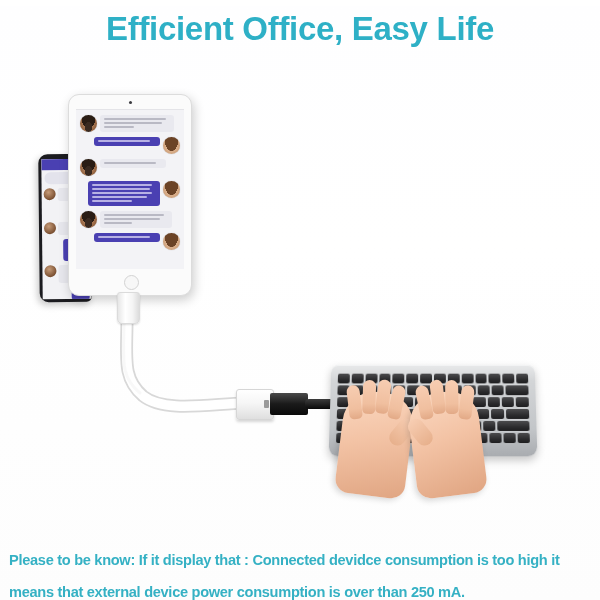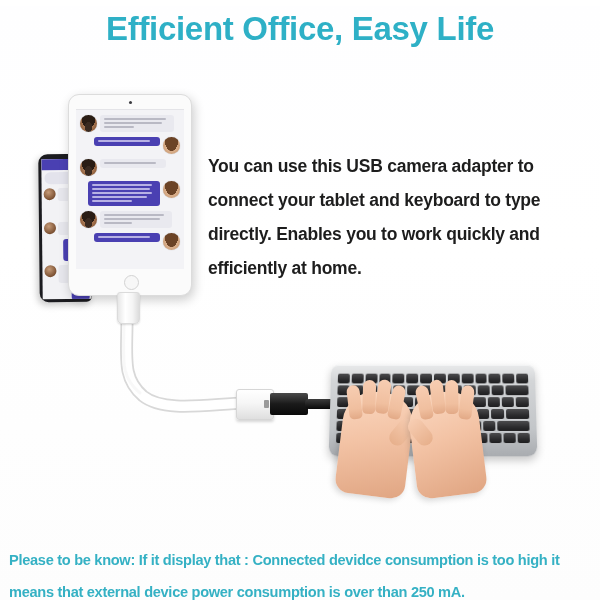--- a/index.html
+++ b/index.html
@@ -352,21 +352,20 @@
   .hand.right .thumb { left: 2px;  top: 22px; transform: rotate(-32deg); }
 </style>
 </head>
 <body>
 
 <div id="stage">
 
   <div class="headline">Efficient Office, Easy Life</div>
 
 
-  <div class="body-copy">You can use this USB camera adapter to connect your tablet and keyboard to type directly.  Enables you to work quickly and efficiently at home.</div>
 
   <div class="footer">Please to be know: If it display that : Connected devidce consumption is too high it means that external device power consumption is over than 250 mA.</div>
 
   <div class="phone">
     <div class="phone-screen">
       <div class="phone-appbar"></div>
       <div class="phone-search"></div>
 
       <div class="ph-row">
         <div class="ph-av"></div>

